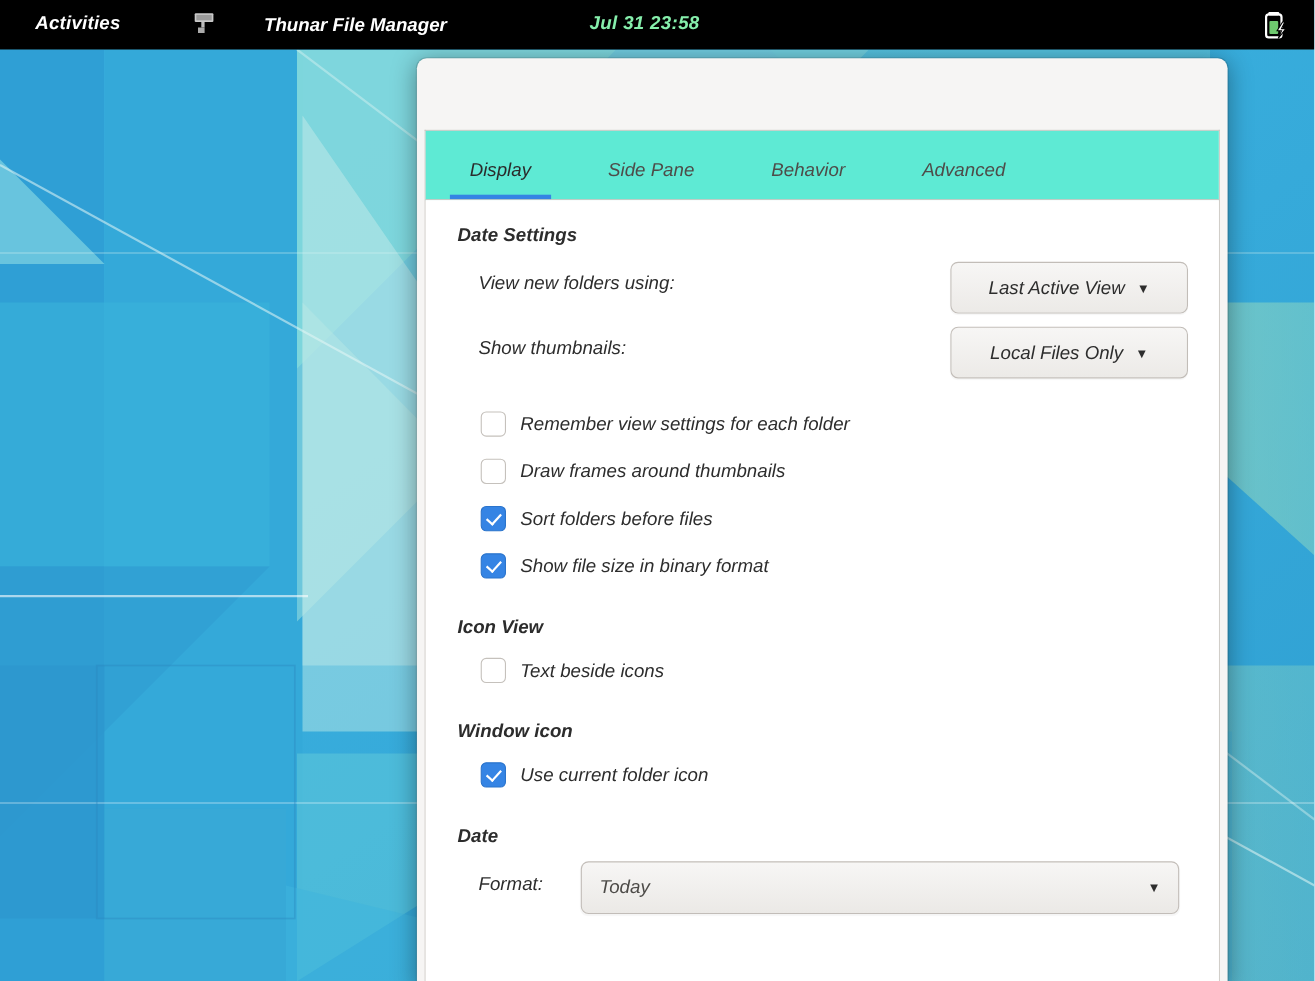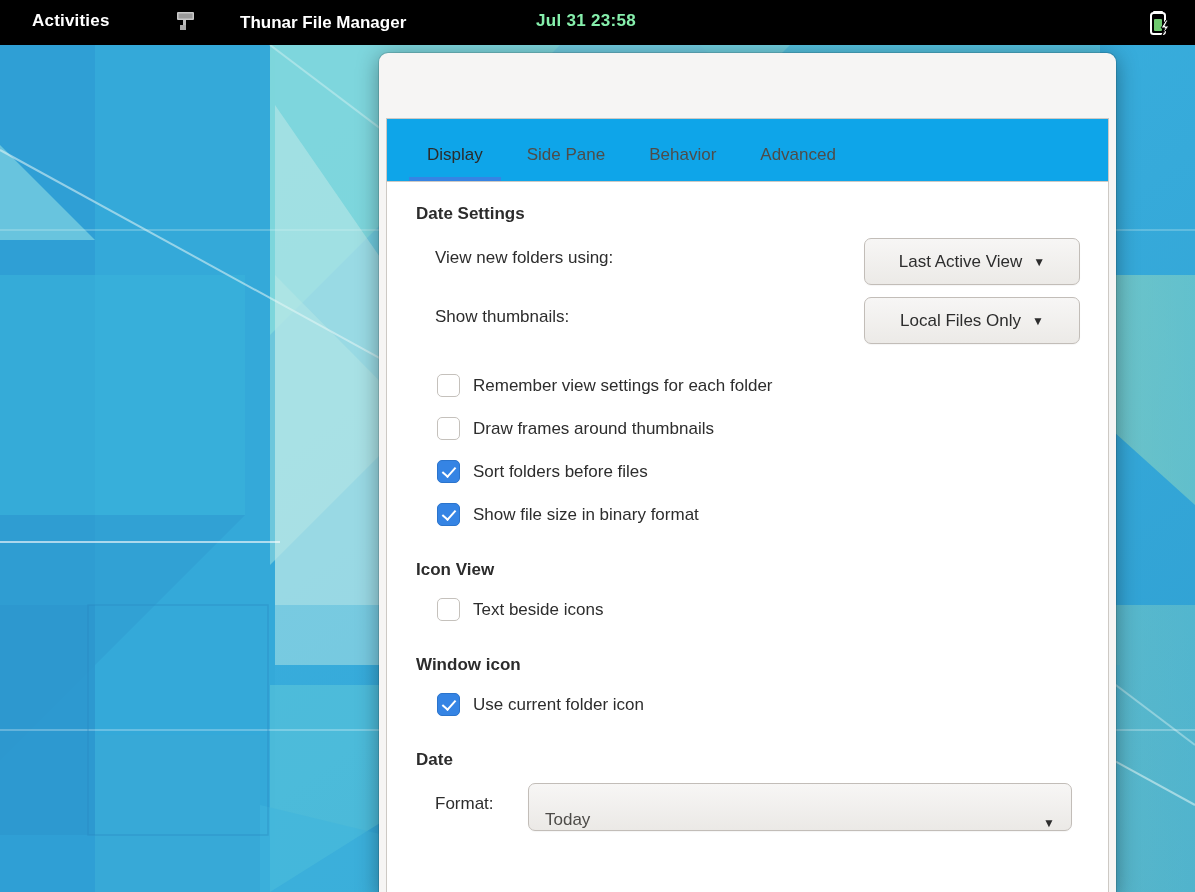--- a/index.html
+++ b/index.html
@@ -10,20 +10,21 @@
     overflow: hidden;
     font-family: "Liberation Sans", sans-serif;
   }
 
   #screen {
     position: relative;
     width: 1195px;
     height: 892px;
     overflow: hidden;
     background: #2b9fd0;
+    font-style: italic;
   }
 
   
   #wallpaper {
     position: absolute;
     left: 0; top: 45px;
     width: 1195px; height: 847px;
     overflow: hidden;
     background: linear-gradient(140deg, #3bb3e0 0%, #49c3e2 35%, #58cfe0 60%, #3aaede 100%);
   }
@@ -124,25 +125,26 @@
     height: 780px;
     background: #ffffff;
     border: 1px solid #cdc9c4;
     border-bottom: none;
     box-sizing: border-box;
   }
 
   #tabbar {
     position: relative;
     height: 62px;
-    background: #0ea5e9;
+    background: #5eead4;
     border-bottom: 1px solid #cdc9c4;
     display: flex;
     align-items: flex-end;
     padding-left: 18px;
+    gap: 26px;
   }
   .tab {
     position: relative;
     padding: 0 22px 16px 22px;
     font-size: 17px;
     color: #4e4c49;
     cursor: pointer;
   }
   .tab.active { color: #2b2b2b; }
   .tab.active::after {
@@ -207,21 +209,21 @@
     position: absolute;
     left: 141px;
     right: 18px;
     top: 5px;
     height: 48px;
     box-sizing: border-box;
     background: linear-gradient(to bottom, #f7f6f5 0%, #ebe9e6 100%);
     border: 1px solid #c2bdb8;
     border-radius: 7px;
     display: flex;
-    align-items: flex-end;
+    align-items: center;
     padding: 0 16px;
     font-size: 17px;
     color: #4d4b48;
     cursor: pointer;
     box-shadow: 0 1px 1px rgba(0,0,0,0.04);
   }
   .combo-wide .caret {
     margin-left: auto;
     font-size: 12px;
     color: #2d2d2d;

